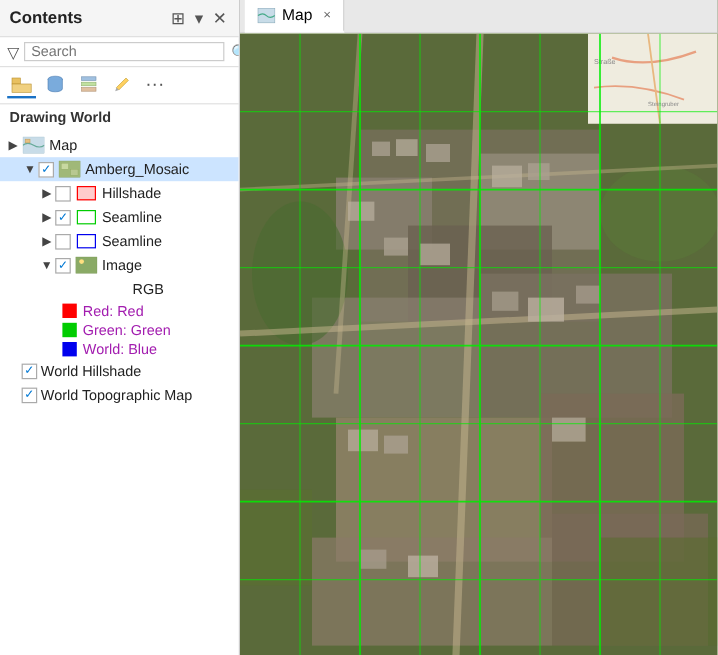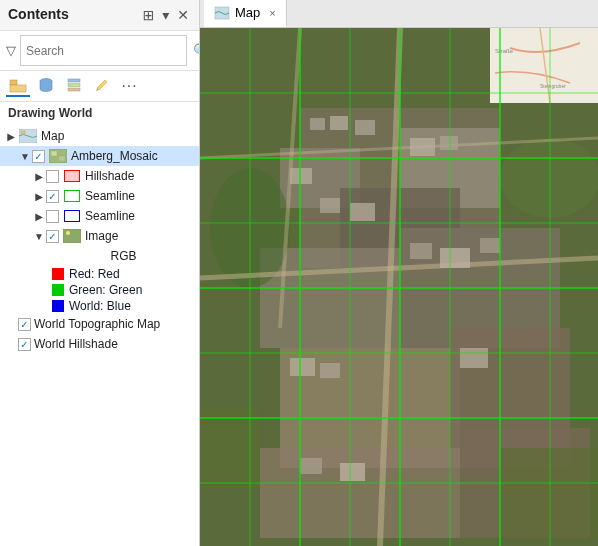--- a/index.html
+++ b/index.html
@@ -77,21 +77,21 @@
     .search-filter-icon {
       color: #555;
       font-size: 13px;
     }
     .search-input {
       flex: 1;
       border: 1px solid #ccc;
       padding: 2px 5px;
       font-size: 12px;
       outline: none;
-      height: 31px;
+      height: 16px;
     }
     .search-btn {
       background: none;
       border: none;
       cursor: pointer;
       font-size: 13px;
       color: #555;
       padding: 0 2px;
     }
 
@@ -186,21 +186,21 @@
       display: flex;
       align-items: center;
       padding: 1px 4px 1px 52px;
     }
     .rgb-dot {
       width: 12px; height: 12px;
       border-radius: 0;
       margin-right: 5px;
       flex-shrink: 0;
     }
-    .rgb-label { font-size: 12px; color: #0f172a; }
+    .rgb-label { font-size: 12px; color: #a21caf; }
 
     
     .map-area {
       flex: 1;
       position: relative;
       overflow: hidden;
       background: #8aaa55;
     }
 
     .map-tab-bar {
@@ -358,27 +358,27 @@
       </div>
 
       <div class="rgb-row">
         <div class="rgb-dot" style="background: #0000ee;"></div>
         <span class="rgb-label">World:  Blue</span>
       </div>
 
       <div class="tree-item">
         <span class="no-expand"></span>
         <span class="checkbox checked"></span>
-        <span class="layer-label">World Topographic Map</span>
+        <span class="layer-label">World Hillshade</span>
       </div>
 
       <div class="tree-item">
         <span class="no-expand"></span>
         <span class="checkbox checked"></span>
-        <span class="layer-label">World Hillshade</span>
+        <span class="layer-label">World Topographic Map</span>
       </div>
 
     </div>
   </div>
 
   <div style="flex:1; display:flex; flex-direction:column; overflow:hidden;">
 
     <div class="map-tab-bar">
       <div class="tab">
         <svg width="16" height="16" viewBox="0 0 16 16">

